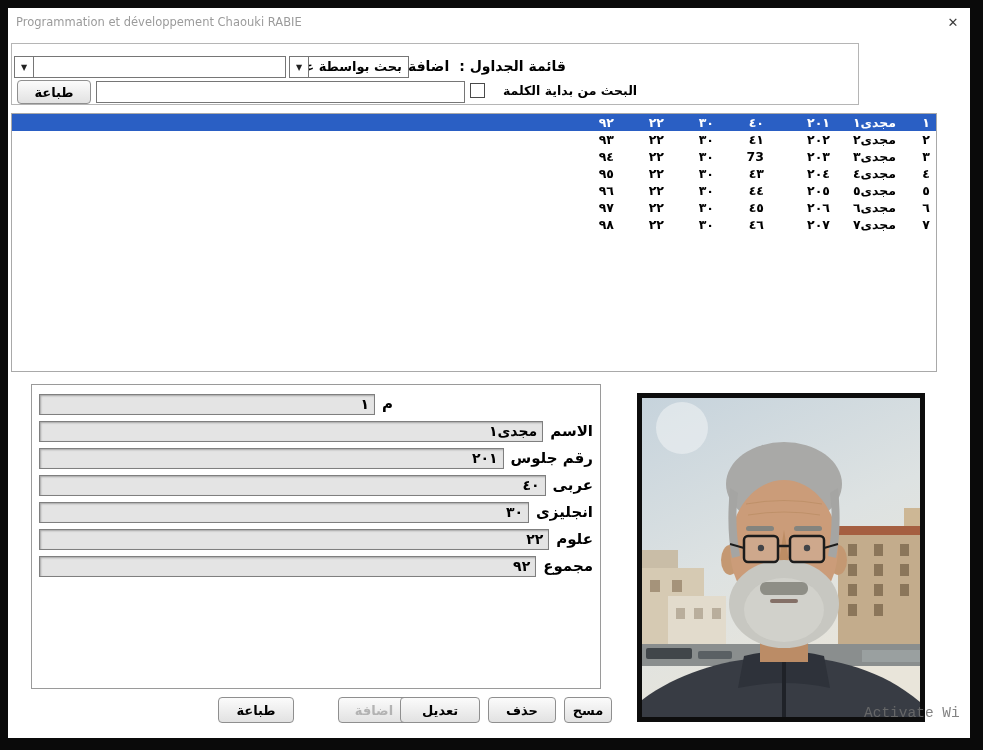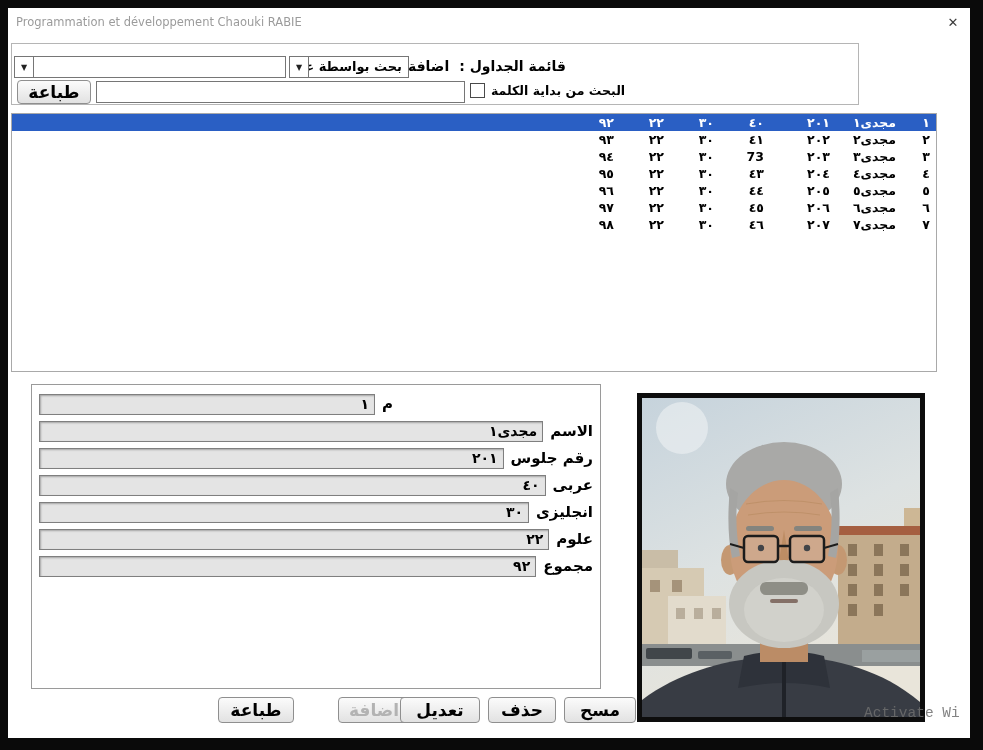--- a/index.html
+++ b/index.html
@@ -46,34 +46,34 @@
   #combo-column { left:277px; top:12px; width:120px; }
   .tables-caption {
     position:absolute; left:392px; top:14px; width:162px;
     direction:rtl; display:flex; gap:10px; align-items:center;
     font-size:14px; font-weight:bold; color:#000; white-space:nowrap;
   }
   .btn {
     background:linear-gradient(#fbfbfb,#e2e2e2);
     border:1px solid #8f8f8f; border-radius:4px;
     font-family:"DejaVu Sans", sans-serif;
-    font-size:17px; font-weight:bold; color:#000;
+    font-size:13px; font-weight:bold; color:#000;
     display:flex; align-items:center; justify-content:center;
     box-sizing:border-box; cursor:default;
   }
   .btn.disabled { color:#b3b3b3; }
   .print-top { position:absolute; left:5px; top:36px; width:74px; height:24px; }
   .search-input {
     position:absolute; left:84px; top:37px; width:369px; height:22px;
     border:1px solid #767676; background:#fff; box-sizing:border-box;
     direction:rtl; padding:0 5px; font-size:13px; font-family:inherit;
   }
   .match-start {
     position:absolute; left:458px; top:39px;
-    display:flex; align-items:center; gap:6px;
+    display:flex; align-items:center; gap:18px;
     font-size:12.5px; font-weight:bold; color:#000;
   }
   .checkbox-box {
     width:13px; height:13px; border:1px solid #4a4a4a; background:#fff; flex:none;
   }
   
   .records-list {
     position:absolute; left:3px; top:105px; width:926px; height:259px;
     border:1px solid #a9a9a9; background:#fff; box-sizing:border-box; overflow:hidden;
   }
@@ -108,21 +108,21 @@
   .field-input.short { flex:0 0 336px; }
   .field-label {
     margin-left:7px; font-size:15px; font-weight:bold; color:#000; white-space:nowrap;
   }
   
   .act { position:absolute; top:689px; height:26px; }
   .act-print { left:210px; width:76px; }
   .act-add   { left:302px; width:72px;margin-left:28px; }
   .act-edit  { left:392px; width:80px; }
   .act-del   { left:480px; width:68px; }
-  .act-clear { left:556px; width:72px; }
+  .act-clear { left:556px; width:48px; }
   
   .photo-frame {
     position:absolute; left:629px; top:385px; width:288px; height:329px;
     border:5px solid #0d0d0d; box-sizing:border-box; background:#cfd8de;
   }
   .photo-frame svg { display:block; }
   
   .watermark {
     position:absolute; left:856px; top:697px;
     font-size:14.5px; color:rgba(110,110,110,0.85); white-space:nowrap;font-family:Liberation Mono, monospace;

